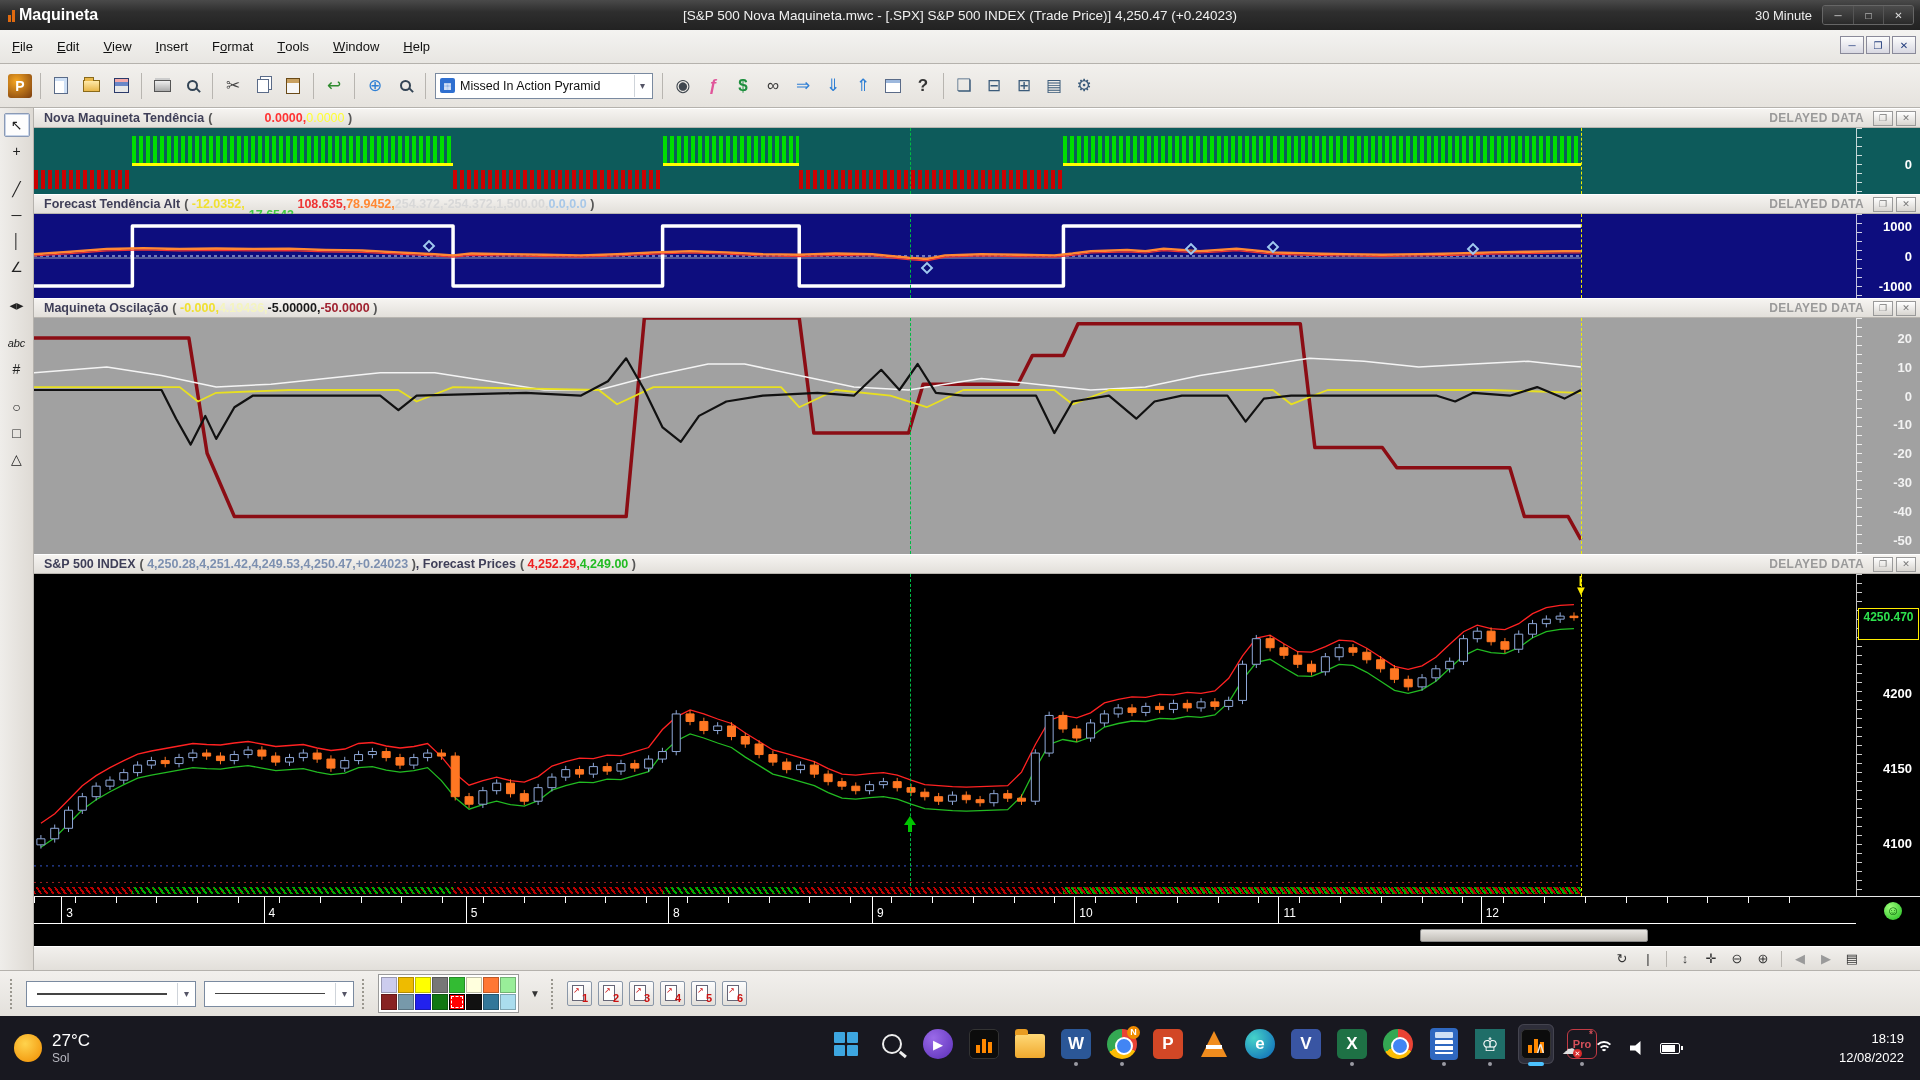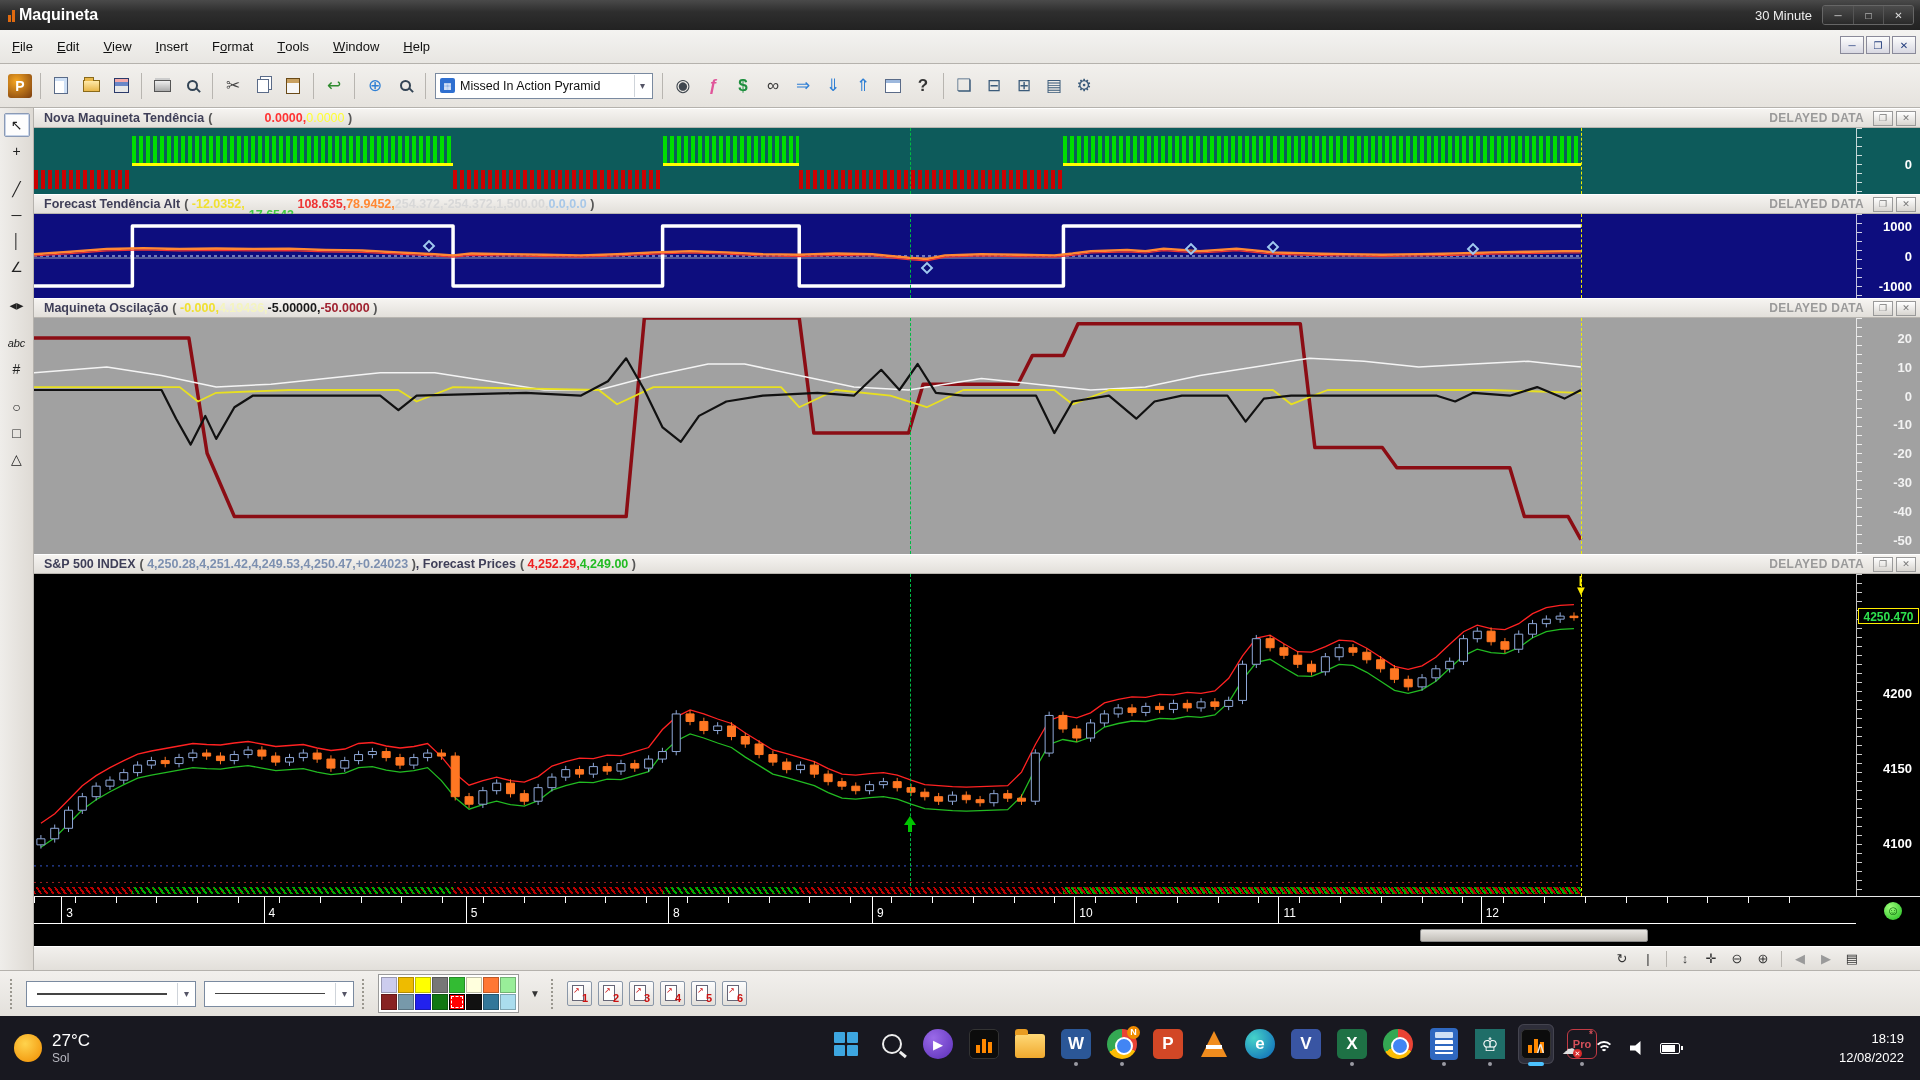--- a/index.html
+++ b/index.html
@@ -85,21 +85,21 @@
   .seg.down{top:64%;height:28%;background:repeating-linear-gradient(90deg,#cc0000 0 4px,transparent 4px 7px)}
   .marker{position:absolute;width:9px;height:9px;border:2px solid #9fc8f0;transform:translate(-50%,-50%) rotate(45deg);background:rgba(10,10,90,.3)}
 
   
   .hatch{position:absolute;left:0;width:1547px;bottom:2px;height:7px;background:repeating-linear-gradient(55deg,#bb0000 0 2px,transparent 2px 5px)}
   .hatch-up{position:absolute;bottom:2px;height:7px;background:repeating-linear-gradient(55deg,#00aa00 0 2px,transparent 2px 5px)}
   .buy-arrow{position:absolute;width:0;height:0;border-left:6px solid transparent;border-right:6px solid transparent;border-bottom:9px solid #00c400;transform:translateX(-50%)}
   .buy-arrow::after{content:"";position:absolute;left:-2px;top:9px;width:4px;height:7px;background:#00c400}
   .endmark{position:absolute;transform:translateX(-50%);color:#ffee00;font-size:13px;line-height:10px;text-align:center}
   .endmark::before{content:"";display:block;width:2px;height:10px;background:#ffee00;margin:0 auto}
-  .pricetag{position:absolute;right:1px;width:61px;height:16px;background:#000;border:1px solid #ffee00;color:#2ee24e;font-size:12px;font-weight:bold;text-align:center;line-height:16px}
+  .pricetag{position:absolute;right:1px;width:61px;height:32px;background:#000;border:1px solid #ffee00;color:#2ee24e;font-size:12px;font-weight:bold;text-align:center;line-height:16px}
 
   
   .xaxis{position:relative;height:30px;background:#000;border-top:1px solid #e8e8e8}
   .xaxis .tick{position:absolute;top:0;width:1px;background:#fff}
   .xaxis .tick.minor{height:6px}
   .xaxis .tick.major{height:26px}
   .xaxis .xlab{position:absolute;top:9px;color:#fff;font-size:12px}
   .xaxis .baseline{position:absolute;left:0;width:1822px;top:26px;height:1px;background:#fff}
   .smiley{position:absolute;right:18px;top:5px;width:18px;height:18px;border-radius:50%;background:radial-gradient(circle at 35% 30%,#9dff7a,#1db91d);color:#0a5d0a;font-size:13px;text-align:center;line-height:17px}
 
@@ -182,20 +182,21 @@
 <div id="app">
 
   <div class="titlebar">
     <div class="logo">
       <span class="logo-bars">
           <i></i>
           <i></i>
         </span>
       <span>Maquineta</span>
     </div>
+    <div class="tb-title">[S&amp;P 500 Nova Maquineta.mwc - [.SPX] S&amp;P 500 INDEX (Trade Price)]   4,250.47 (+0.24023)</div>
     <div class="tb-right">
       <span class="interval">30 Minute</span>
       <span class="winbtns">
         <span class="winbtn">─</span>
         <span class="winbtn">□</span>
         <span class="winbtn">✕</span>
       </span>
     </div>
   </div>
 

